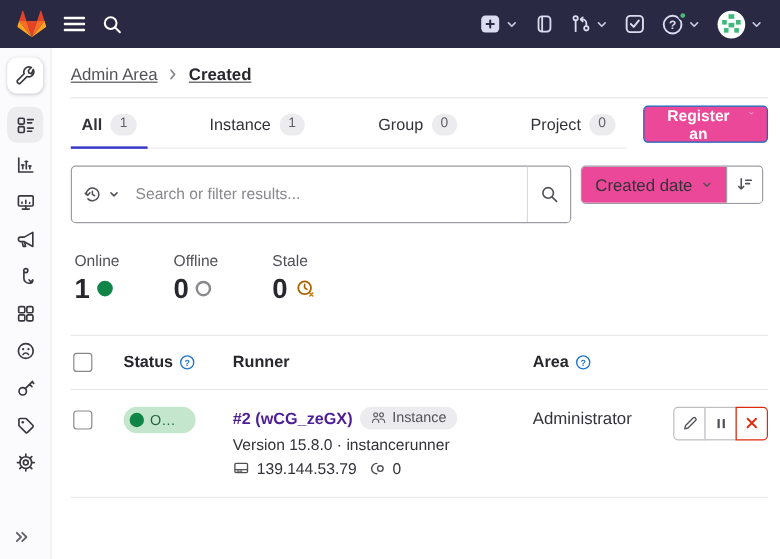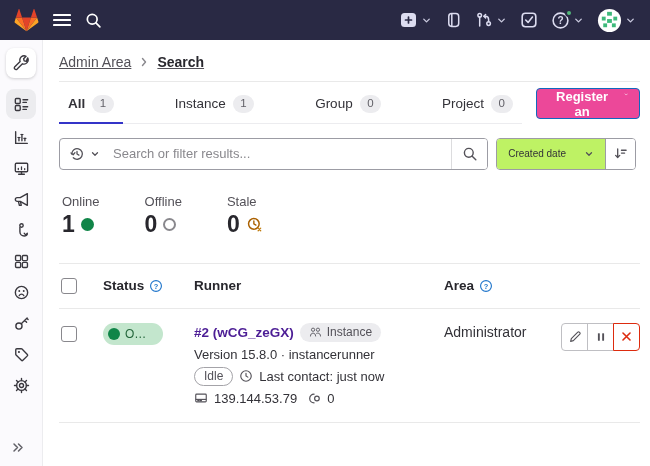--- a/index.html
+++ b/index.html
@@ -39,27 +39,27 @@
          border-bottom:2px solid transparent; margin-bottom:-1px; cursor:pointer; }
   .tab.active { font-weight:700; border-bottom-color:#3434c8; }
   .count-badge { background:#ececef; color:#626168; font-size:11.5px; line-height:1; padding:3px 7.5px;
                  border-radius:10px; font-weight:400; }
   .register-btn { margin-left:14px; background:#ec4899; color:#fff; border:1px solid #1068bf; border-radius:4px;
                   height:31px; padding:0 11px; font-size:13px; font-weight:700; display:flex; align-items:flex-start;
                   gap:7px; cursor:pointer; }
 
   
   .filter-row { display:flex; gap:8px; margin-top:14px; padding-right:4px; }
-  .search-box { flex:1; height:32px; border:1px solid #9c9ca4; border-radius:4px; display:flex; align-items:center; background:#fff; overflow:hidden; }
+  .search-box { flex:1; height:48px; border:1px solid #9c9ca4; border-radius:4px; display:flex; align-items:center; background:#fff; overflow:hidden; }
   .history-seg { display:flex; align-items:center; gap:5px; padding:0 9px; height:100%; cursor:pointer; }
   .search-input { flex:1; border:none; outline:none; font-size:13px; color:#333238; padding:0 4px; font-family:"Liberation Sans",sans-serif; min-width:0; }
   .search-input::placeholder { color:#89888d; }
   .search-btn { width:36px; height:100%; border:none; border-left:1px solid #dcdcde; background:#fff; display:flex; align-items:center; justify-content:center; cursor:pointer; }
   .sort-group { display:flex; height:32px; border:1px solid #9c9ca4; border-radius:4px; overflow:hidden; flex:none; }
-  .sort-label { display:flex; align-items:center; gap:18px; padding:0 11px; font-size:10px; color:#333238; background:#bef264; border:none; cursor:pointer; }
+  .sort-label { display:flex; align-items:center; gap:7px; padding:0 11px; font-size:14px; color:#333238; background:#ec4899; border:none; cursor:pointer; }
   .sort-dir { width:30px; border:none; border-left:1px solid #9c9ca4; display:flex; align-items:center; justify-content:center; background:#fff; cursor:pointer; }
 
   
   .stats { display:flex; gap:45px; margin-top:24px; padding-left:3px; }
   .stat .label { font-size:13px; color:#535158; }
   .stat .value-row { display:flex; align-items:center; gap:6px; margin-top:3px; }
   .stat .value { font-size:23px; font-weight:700; color:#28272d; line-height:1.1; }
   .dot-online { width:13px; height:13px; border-radius:50%; background:#108548; }
   .ring-offline { width:13px; height:13px; border-radius:50%; border:2px solid #89888d; background:#fff; }
   .stats-divider { margin-top:26px; }
@@ -273,21 +273,21 @@
       </button>
     </div>
 
     <div class="content">
 
       <div class="breadcrumb">
         <span>Admin Area</span>
         <svg width="8" height="10" viewBox="0 0 8 10" fill="none">
             <path d="m2.5 1.5 3 3.5-3 3.5" stroke="#89888d" stroke-width="1.4" stroke-linecap="round" stroke-linejoin="round"></path>
           </svg>
-        <span class="current">Search</span>
+        <span class="current">Created</span>
       </div>
       <div class="divider bc-divider"></div>
 
       <div class="tabs-row">
         <div class="tabs">
           <div class="tab active">
             <span>All</span>
             <span class="count-badge">1</span>
           </div>
           <div class="tab">
@@ -420,28 +420,20 @@
               <svg width="13" height="12" viewBox="0 0 16 14" fill="none">
                   <circle cx="5" cy="4.2" r="2" stroke="#626168" stroke-width="1.2"></circle>
                   <path d="M1.8 12c0-2.2 1.4-3.6 3.2-3.6S8.2 9.8 8.2 12" stroke="#626168" stroke-width="1.2" stroke-linecap="round"></path>
                   <circle cx="11" cy="4.2" r="2" stroke="#626168" stroke-width="1.2"></circle>
                   <path d="M9.4 8.6c.5-.2 1-.2 1.6-.2 1.8 0 3.2 1.4 3.2 3.6" stroke="#626168" stroke-width="1.2" stroke-linecap="round"></path>
                 </svg>
               <span>Instance</span>
             </span>
           </div>
           <div class="line">Version 15.8.0 · instancerunner</div>
-          <div class="line">
-            <span class="idle-badge">Idle</span>
-            <svg width="14" height="14" viewBox="0 0 16 16" fill="none">
-                <circle cx="8" cy="8" r="6" stroke="#535158" stroke-width="1.3"></circle>
-                <path d="M8 4.8V8l2.1 1.3" stroke="#535158" stroke-width="1.3" stroke-linecap="round"></path>
-              </svg>
-            <span>Last contact: just now</span>
-          </div>
           <div class="line">
             <svg width="14" height="14" viewBox="0 0 16 16" fill="none">
                 <rect x="2" y="3.6" width="12" height="8.8" rx="1" stroke="#535158" stroke-width="1.3"></rect>
                 <path d="M2 9.6h12" stroke="#535158" stroke-width="1.3"></path>
                 <path d="M4.2 11h1.6M7 11h1.6" stroke="#535158" stroke-width="1.2" stroke-linecap="round"></path>
               </svg>
             <span>139.144.53.79</span>
             <svg width="15" height="13" viewBox="0 0 16 14" fill="none" style="margin-left:3px;">
                 <path d="M8.6 2.3a4.7 4.7 0 1 0 0 9.4" stroke="#535158" stroke-width="1.3" stroke-linecap="round"></path>
                 <circle cx="11.7" cy="7" r="2.5" stroke="#535158" stroke-width="1.3"></circle>

